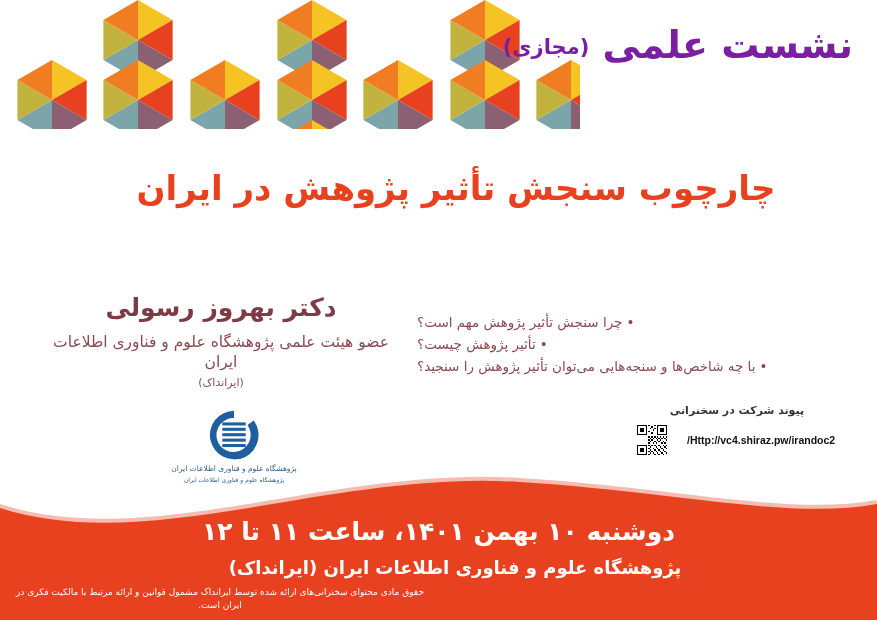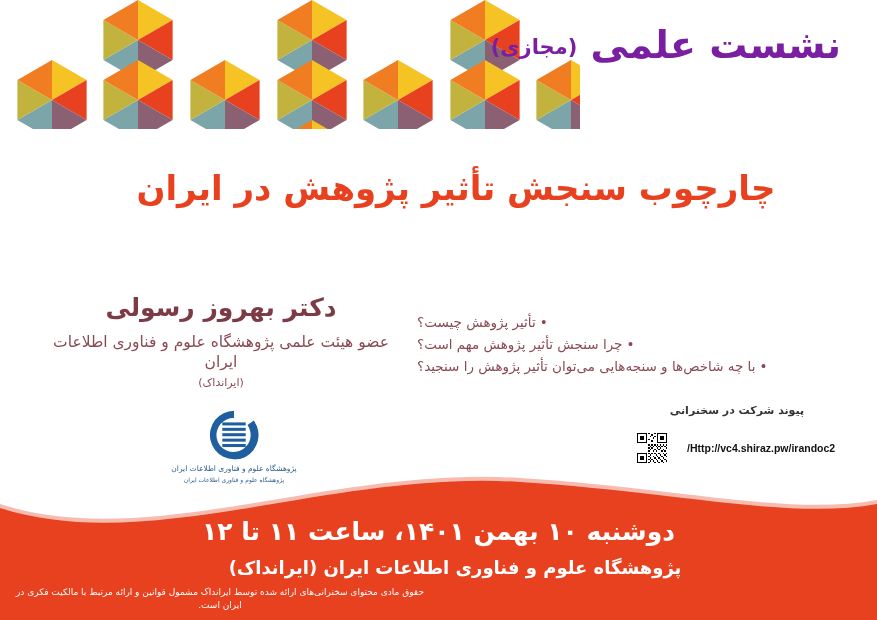--- a/index.html
+++ b/index.html
@@ -21,21 +21,21 @@
     position: absolute;
     left: 0;
     top: -6px;
     width: 580px;
     height: 135px;
   }
 
   
   #session-kicker {
     position: absolute;
-    right: 36px;
+    right: 24px;
     top: 24px;
     text-align: right;
     color: #7b1fa2;
     font-size: 38px;
     font-weight: bold;
     line-height: 1.15;
     direction: rtl;
     white-space: nowrap;
   }
   #session-kicker .paren {
@@ -138,21 +138,21 @@
     right: 40px;
     top: 404px;
     direction: rtl;
     text-align: right;
     width: 200px;
   }
   #join-label {
     font-size: 11px;
     color: #333333;
     font-weight: bold;
-    margin-bottom: 16px;
+    margin-bottom: 8px;
     text-align: center;
   }
   #join-row {
     display: flex;
     flex-direction: row-reverse;
     align-items: center;
     justify-content: flex-start;
     gap: 20px;
   }
   #join-url {
@@ -247,24 +247,24 @@
   <div id="main-title">چارچوب سنجش تأثیر پژوهش در ایران</div>
 
   <div id="speaker-block">
     <div id="speaker-name">دکتر بهروز رسولی</div>
     <div id="speaker-affiliation">عضو هیئت علمی پژوهشگاه علوم و فناوری اطلاعات ایران</div>
     <div id="speaker-affiliation-sub">(ایرانداک)</div>
   </div>
 
   <div id="topics">
     <div class="topic-item">
-      <span class="dot">•</span><span>تأثیر پژوهش چیست؟</span>
+      <span class="dot">•</span><span>چرا سنجش تأثیر پژوهش مهم است؟</span>
     </div>
     <div class="topic-item">
-      <span class="dot">•</span><span>چرا سنجش تأثیر پژوهش مهم است؟</span>
+      <span class="dot">•</span><span>تأثیر پژوهش چیست؟</span>
     </div>
     <div class="topic-item">
       <span class="dot">•</span><span>با چه شاخص‌ها و سنجه‌هایی می‌توان تأثیر پژوهش را سنجید؟</span>
     </div>
   </div>
 
   <div id="logo-block">
     <svg id="logo-mark" viewBox="0 0 60 60">
       <path d="M30 3 A27 27 0 1 0 52 14 L45 19 A19 19 0 1 1 30 11 Z" fill="#1f5fa0"></path>
       <path d="M30 57 A27 27 0 0 0 52 46 L45 41 A19 19 0 0 1 30 49 Z" fill="#1f5fa0"></path>

